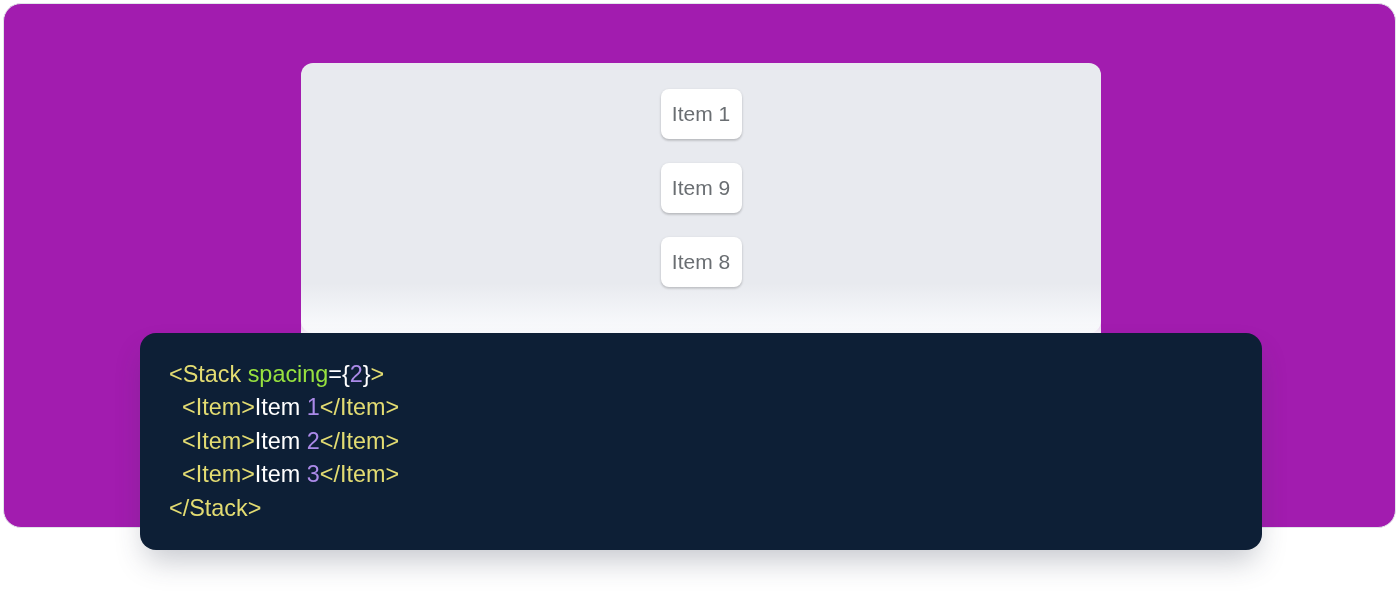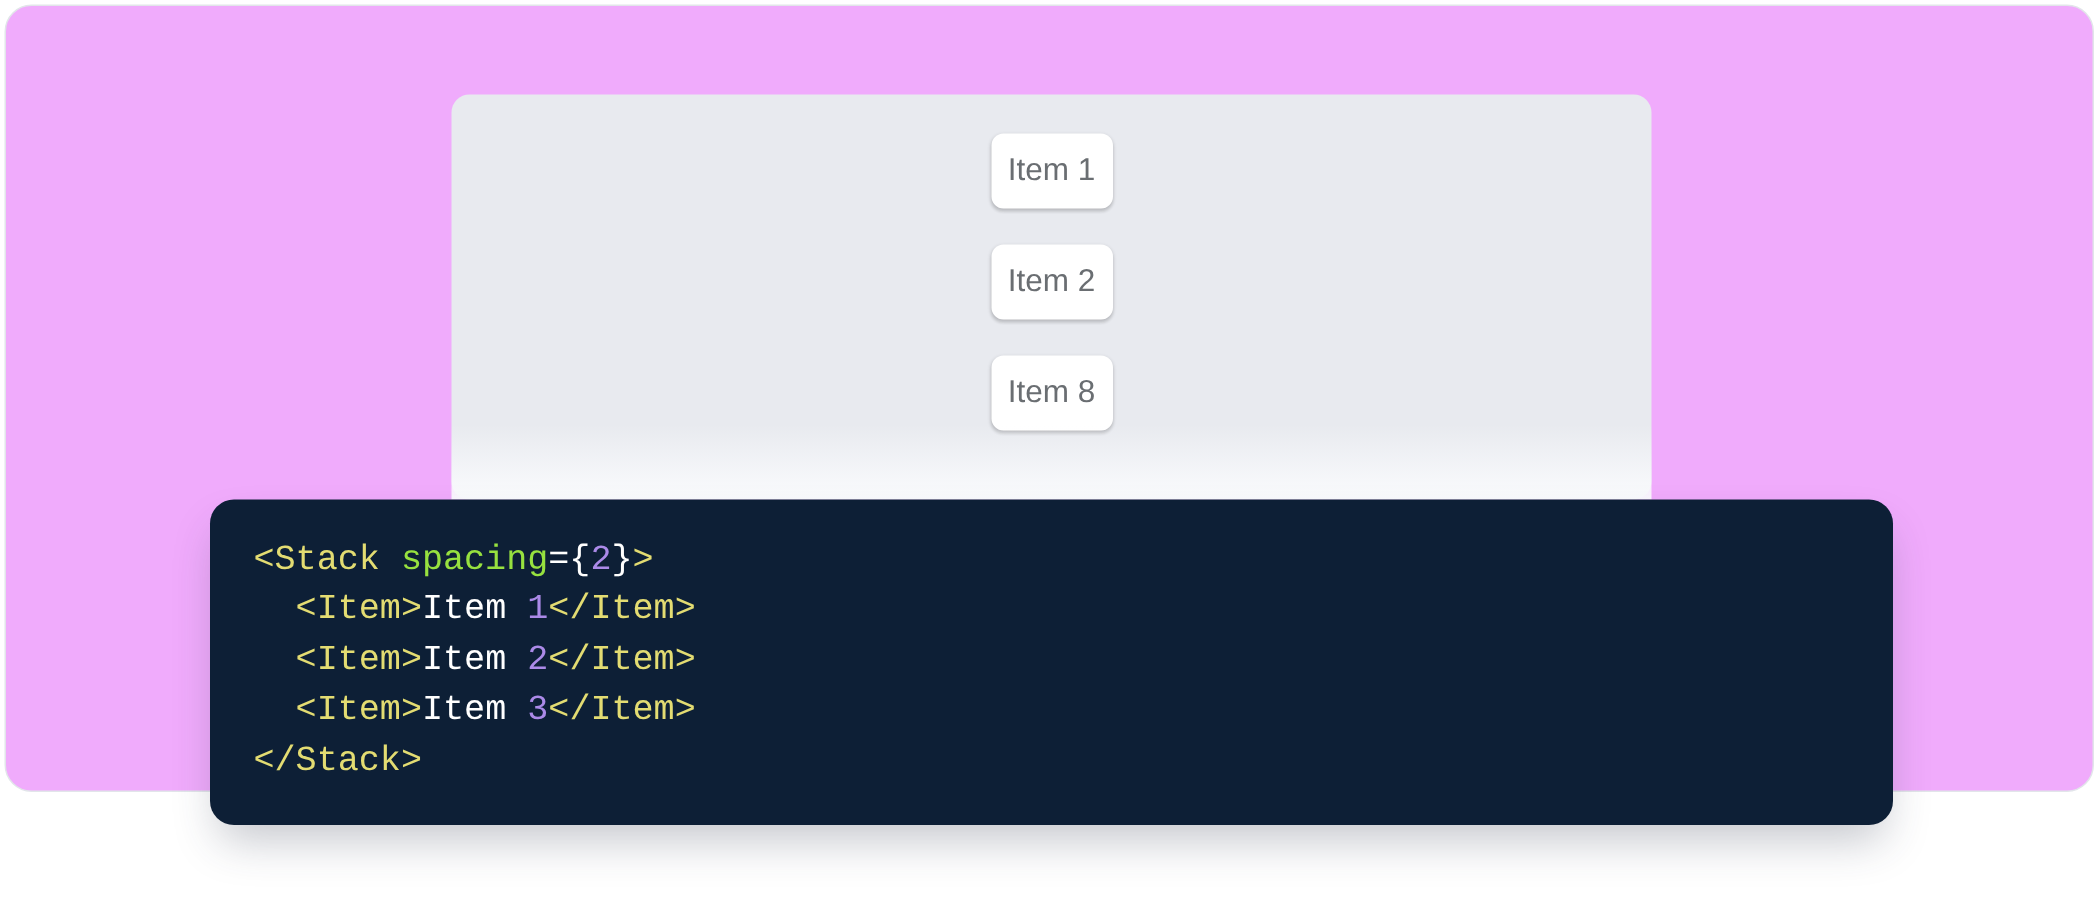--- a/index.html
+++ b/index.html
@@ -17,21 +17,21 @@
     margin:0;padding:0;
     width:1400px;height:614px;
     background:#ffffff;
     overflow:hidden;
     font-family:"Liberation Sans", sans-serif;
   }
   .frame{
     position:absolute;
     left:3px;top:3px;
     width:1393px;height:525px;
-    background:#f0abfc;
+    background:#a21caf;
     border:1.5px solid #e2e5ea;
     border-radius:18px;
     padding-left:26px;
   }
   .demo-panel{
     position:absolute;
     left:297px;top:59px;   
     width:800px;height:270px;
     background:var(--panel-bg);
     border-radius:12px;
@@ -66,40 +66,40 @@
     left:136px;top:329px;  
     width:1122px;height:217px;
     background:var(--code-bg);
     border-radius:16px;
     padding:25px 0 0 29px;
     box-shadow:0 16px 30px -6px rgba(45,55,75,0.28);
     overflow:hidden;
   }
   .code{
     margin:0;
-    font-family:Liberation Mono, monospace;
+    font-family:Liberation Sans, sans-serif;
     font-size:23.4px;
     line-height:33.4px;
     font-weight:500;
   }
   .code-line{white-space:pre;}
   .tok-tag{color:var(--tok-tag);}
   .tok-attr{color:var(--tok-attr);}
   .tok-num{color:var(--tok-num);}
   .tok-plain{color:var(--tok-plain);}
 </style>
 </head>
 <body>
 
 <div class="frame">
 
   <div class="demo-panel">
 
   <div class="item-card">Item 1</div>
-      <div class="item-card">Item 2</div>
+      <div class="item-card">Item 9</div>
       <div class="item-card">Item 8</div>
     </div>
 
   <div class="code-block">
     <pre class="code"><div class="code-line"><span class="tok-tag">&lt;Stack </span><span class="tok-attr">spacing</span><span class="tok-plain">=</span><span class="tok-plain">{</span><span class="tok-num">2</span><span class="tok-plain">}</span><span class="tok-tag">&gt;</span></div><div class="code-line"><span class="tok-plain">  </span><span class="tok-tag">&lt;Item&gt;</span><span class="tok-plain">Item </span><span class="tok-num">1</span><span class="tok-tag">&lt;/Item&gt;</span></div><div class="code-line"><span class="tok-plain">  </span><span class="tok-tag">&lt;Item&gt;</span><span class="tok-plain">Item </span><span class="tok-num">2</span><span class="tok-tag">&lt;/Item&gt;</span></div><div class="code-line"><span class="tok-plain">  </span><span class="tok-tag">&lt;Item&gt;</span><span class="tok-plain">Item </span><span class="tok-num">3</span><span class="tok-tag">&lt;/Item&gt;</span></div><div class="code-line"><span class="tok-tag">&lt;/Stack&gt;</span></div></pre>
   </div>
 
 </div>
 
 </body></html>

